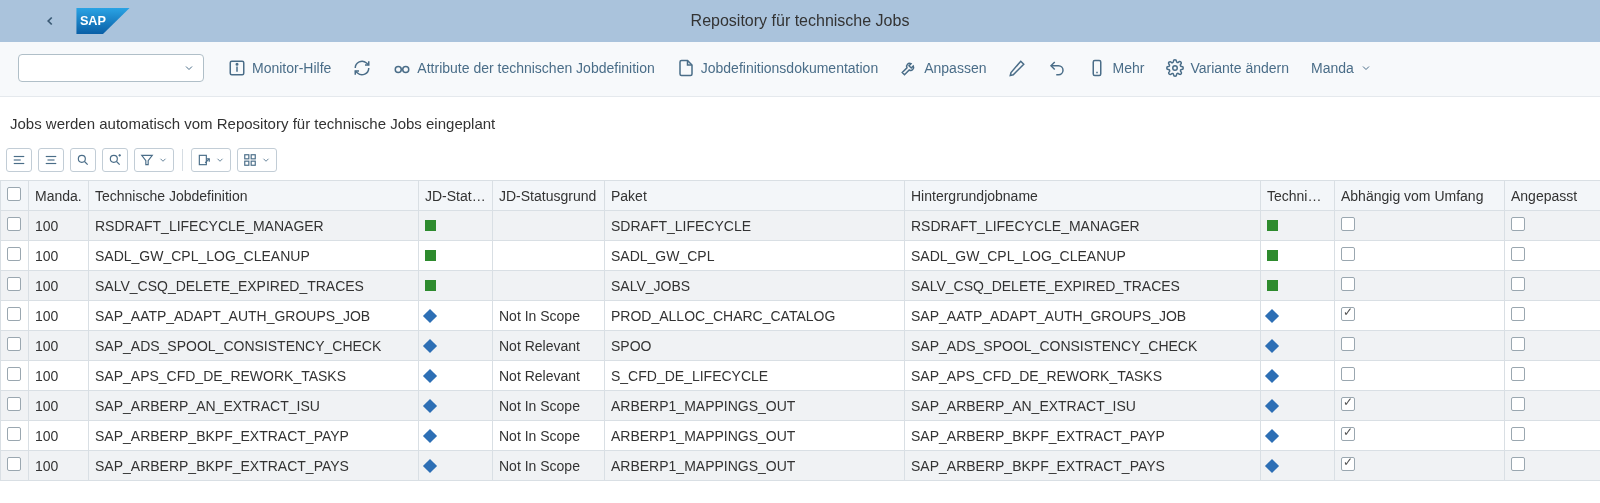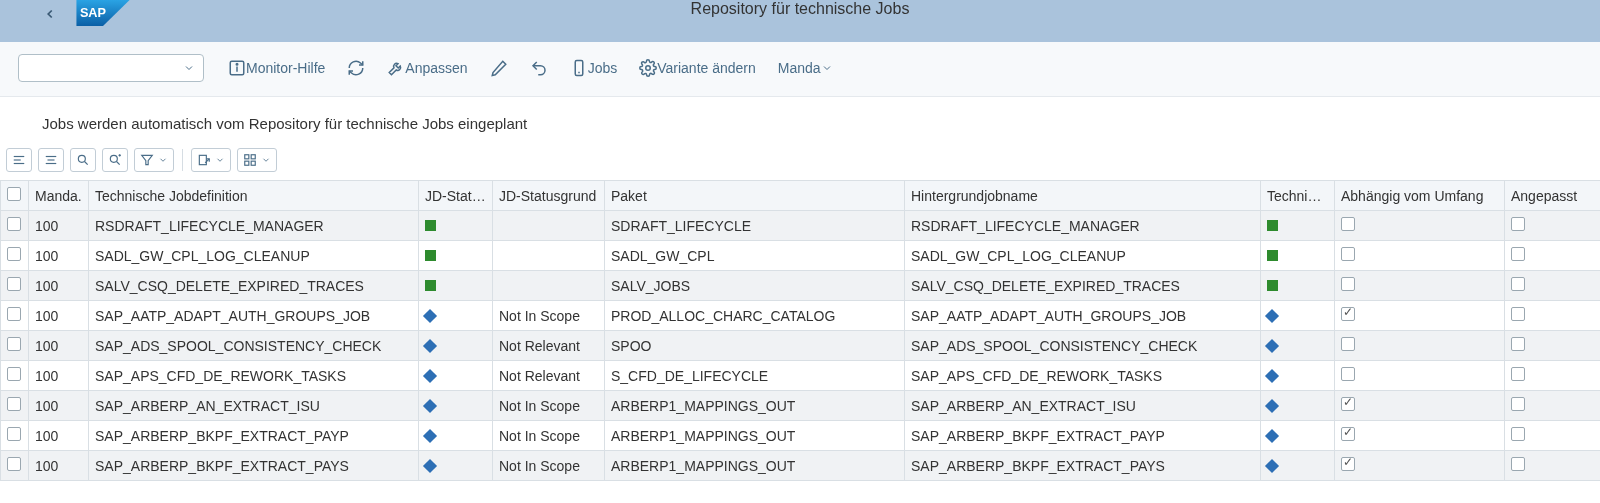--- a/index.html
+++ b/index.html
@@ -9,21 +9,21 @@
     font-size: 14px;
     color: #333;
     background: #fff;
     width: 1600px;
   }
   
   .header {
     background: #aac3dc;
     height: 42px;
     display: flex;
-    align-items: flex-start;
+    align-items: center;
     padding: 0 8px;
     position: relative;
   }
   .back-btn {
     width: 28px; height: 28px;
     display:flex; align-items:center; justify-content:center;
     margin: 0 10px 0 28px;
     cursor:pointer;
   }
   .sap-logo {
@@ -56,36 +56,36 @@
     justify-content: flex-end;
     padding: 0 8px;
     cursor:pointer;
   }
   .chev-down {
     width:12px; height:12px;
   }
   .tb-item {
     display:flex;
     align-items:center;
+    gap:6px;
     padding: 4px 8px;
     color: #4a6d88;
     cursor:pointer;
     border-radius:4px;
     white-space:nowrap;
     justify-content:flex-end;
   }
   .tb-icon { width:18px; height:18px; flex-shrink:0; }
   .tb-gap { width: 4px; }
   
   .info-strip {
     padding: 18px 10px 16px 10px;
     font-size: 15px;
     color: #333;
     background:#fff;
-    margin-left:32px;
   }
   
   .table-toolbar {
     display:flex;
     align-items:center;
     gap: 6px;
     padding: 0 6px 8px 6px;
   }
   .tt-btn {
     height:24px;
@@ -198,41 +198,56 @@
   <div class="tb-item">
     <svg class="tb-icon" viewBox="0 0 24 24" fill="none" stroke="#4a6d88" stroke-width="2">
         <path d="M3 12a9 9 0 0 1 15-6.7L21 8"></path>
         <path d="M21 12a9 9 0 0 1-15 6.7L3 16"></path>
         <polyline points="21 3 21 8 16 8"></polyline>
         <polyline points="3 21 3 16 8 16"></polyline>
       </svg>
   </div>
   <div class="tb-item">
     <svg class="tb-icon" viewBox="0 0 24 24" fill="none" stroke="#4a6d88" stroke-width="2">
+        <circle cx="7" cy="14" r="4"></circle>
+        <circle cx="17" cy="14" r="4"></circle>
+        <line x1="11" y1="14" x2="13" y2="14"></line>
+      </svg>
+    <span>Attribute der technischen Jobdefinition</span>
+  </div>
+  <div class="tb-item">
+    <svg class="tb-icon" viewBox="0 0 24 24" fill="none" stroke="#4a6d88" stroke-width="2">
+        <path d="M14 2H6a2 2 0 0 0-2 2v16a2 2 0 0 0 2 2h12a2 2 0 0 0 2-2V8z"></path>
+        <polyline points="14 2 14 8 20 8"></polyline>
+      </svg>
+    <span>Jobdefinitionsdokumentation</span>
+  </div>
+  <div class="tb-item">
+    <svg class="tb-icon" viewBox="0 0 24 24" fill="none" stroke="#4a6d88" stroke-width="2">
         <path d="M14.7 6.3a4 4 0 0 0-5.4 5.4L3 18l3 3 6.3-6.3a4 4 0 0 0 5.4-5.4L15 12l-3-3 2.7-2.7z"></path>
       </svg>
     <span>Anpassen</span>
   </div>
   <div class="tb-item">
     <svg class="tb-icon" viewBox="0 0 24 24" fill="none" stroke="#4a6d88" stroke-width="2">
         <path d="M17 3l4 4L7 21l-4 1 1-4L17 3z"></path>
       </svg>
   </div>
   <div class="tb-item">
     <svg class="tb-icon" viewBox="0 0 24 24" fill="none" stroke="#4a6d88" stroke-width="2">
         <path d="M9 14L4 9l5-5"></path>
         <path d="M4 9h10a6 6 0 0 1 0 12h-3"></path>
       </svg>
   </div>
   <div class="tb-item">
     <svg class="tb-icon" viewBox="0 0 24 24" fill="none" stroke="#4a6d88" stroke-width="2">
         <rect x="7" y="2" width="10" height="20" rx="2"></rect>
         <line x1="11" y1="18" x2="13" y2="18"></line>
       </svg>
-    <span>Jobs</span>
+    <span>Mehr</span>
   </div>
   <div class="tb-item">
     <svg class="tb-icon" viewBox="0 0 24 24" fill="none" stroke="#4a6d88" stroke-width="2">
         <circle cx="12" cy="12" r="3"></circle>
         <path d="M19.4 15a1.7 1.7 0 0 0 .3 1.8l.1.1a2 2 0 1 1-2.8 2.8l-.1-.1a1.7 1.7 0 0 0-1.8-.3 1.7 1.7 0 0 0-1 1.5V21a2 2 0 0 1-4 0v-.1a1.7 1.7 0 0 0-1-1.5 1.7 1.7 0 0 0-1.8.3l-.1.1a2 2 0 1 1-2.8-2.8l.1-.1a1.7 1.7 0 0 0 .3-1.8 1.7 1.7 0 0 0-1.5-1H3a2 2 0 0 1 0-4h.1a1.7 1.7 0 0 0 1.5-1 1.7 1.7 0 0 0-.3-1.8l-.1-.1a2 2 0 1 1 2.8-2.8l.1.1a1.7 1.7 0 0 0 1.8.3 1.7 1.7 0 0 0 1-1.5V3a2 2 0 0 1 4 0v.1a1.7 1.7 0 0 0 1 1.5 1.7 1.7 0 0 0 1.8-.3l.1-.1a2 2 0 1 1 2.8 2.8l-.1.1a1.7 1.7 0 0 0-.3 1.8 1.7 1.7 0 0 0 1.5 1H21a2 2 0 0 1 0 4h-.1a1.7 1.7 0 0 0-1.5 1z"></path>
       </svg>
     <span>Variante ändern</span>
   </div>
   <div class="tb-item">
     <span>Manda</span>

